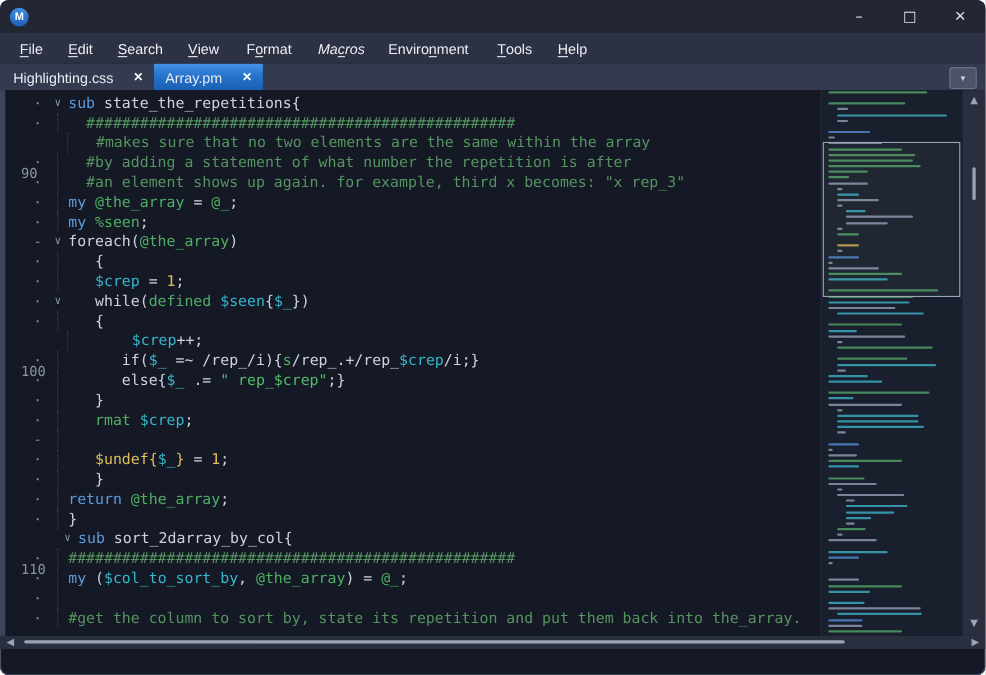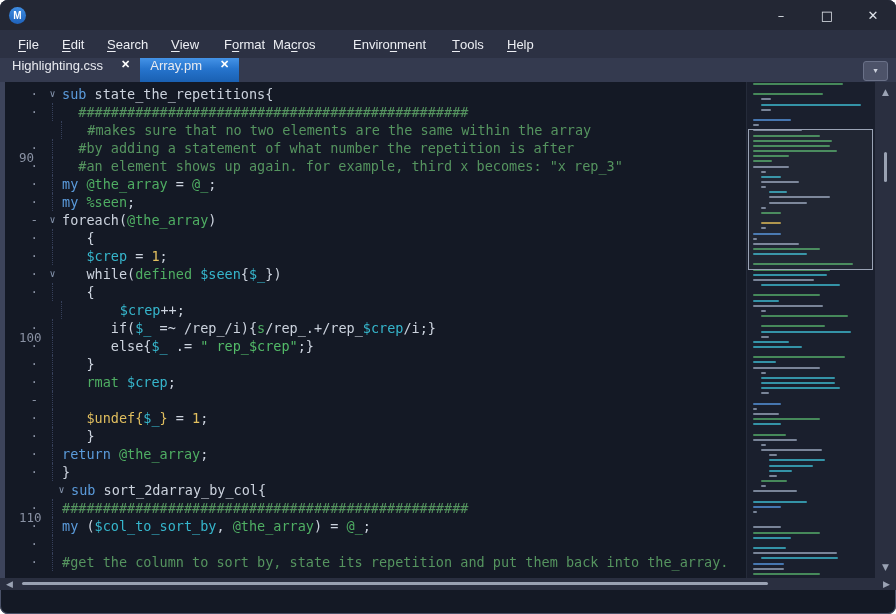--- a/index.html
+++ b/index.html
@@ -14,21 +14,21 @@
   .win-controls{position:absolute;right:0;top:0;height:30px;display:flex;}
   .win-btn{width:46px;height:30px;display:flex;align-items:center;justify-content:center;
            color:#dfe3ea;font-size:13px;font-family:"DejaVu Sans",sans-serif;}
   
   .menubar{position:relative;height:28px;background:#2c3143;}
   .menu-item{position:absolute;top:0;height:28px;display:flex;align-items:center;
              color:#eceef3;font-size:13px;}
   .menu-item u{text-decoration:underline;text-underline-offset:2px;}
   
   .tabbar{position:relative;height:24px;background:#343a4f;display:flex;align-items:stretch;}
-  .tab{display:flex;padding:0 10px;color:#e8eaf0;font-size:13px;white-space:nowrap;}
+  .tab{display:flex;align-items:center;padding:0 10px;color:#e8eaf0;font-size:13px;white-space:nowrap;}
   .tab .tab-close{margin-left:18px;font-size:11px;font-weight:bold;color:#ffffff;}
   .tab.active{background:linear-gradient(180deg,#4493e7 0%,#2674cd 45%,#1a60b2 100%);}
   .tab-overflow{position:absolute;right:8px;top:3px;width:23px;height:18px;background:#4d5369;
                 border:1px solid #6a7188;border-radius:3px;display:flex;align-items:center;justify-content:center;
                 color:#cdd2de;font-size:9px;}
   
   .main{position:relative;display:flex;height:496px;}
   .edge-strip{width:5px;background:#3d445b;}
   .editor{flex:1;position:relative;background:#141925;padding-top:3px;overflow:hidden;}
   .line{display:flex;height:18px;line-height:18px;font-family:"DejaVu Sans Mono",monospace;font-size:13.5px;white-space:pre;}
@@ -85,21 +85,21 @@
       <div class="win-btn">✕</div>
     </div>
   </div>
 
   <div class="menubar" id="menubar">
       <div class="menu-item" style="left: 18px;"><u>F</u>ile</div>
       <div class="menu-item" style="left: 62px;"><u>E</u>dit</div>
       <div class="menu-item" style="left: 107px;"><u>S</u>earch</div>
       <div class="menu-item" style="left: 171px;"><u>V</u>iew</div>
       <div class="menu-item" style="left: 224px;">F<u>o</u>rmat</div>
-      <div class="menu-item" style="left: 273px;">Ma<u>c</u>ros</div>
+      <div class="menu-item" style="left: 289px; font-style: italic;">Ma<u>c</u>ros</div>
       <div class="menu-item" style="left: 353px;">Enviro<u>n</u>ment</div>
       <div class="menu-item" style="left: 452px;"><u>T</u>ools</div>
       <div class="menu-item" style="left: 507px;"><u>H</u>elp</div>
     </div>
 
   <div class="tabbar">
     <div id="tabs" style="display:flex;margin-left:2px;">
         <div class="tab">
           <span>Highlighting.css</span>
           <span class="tab-close">✕</span>

